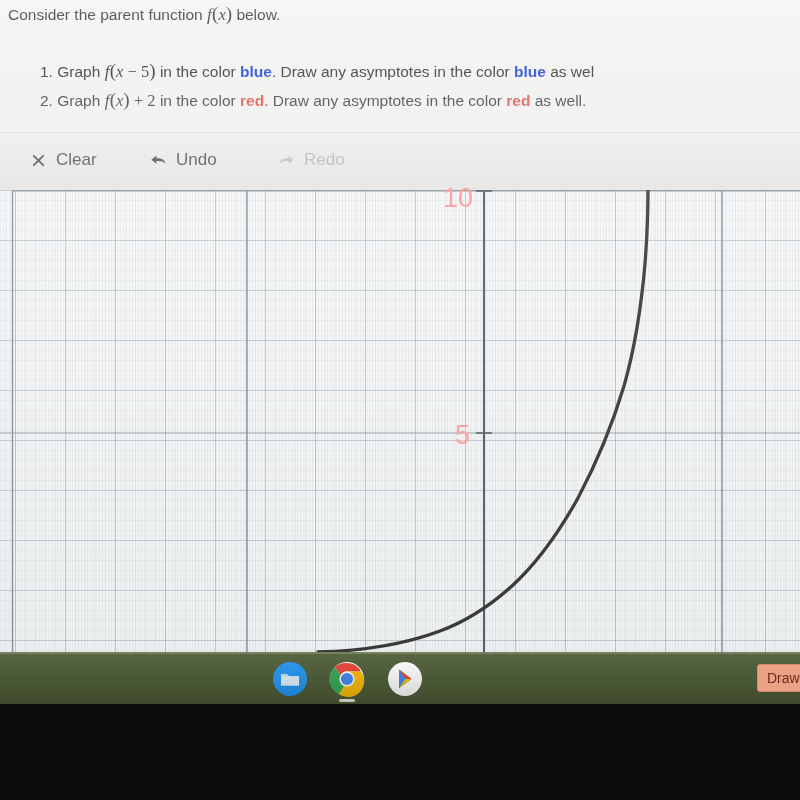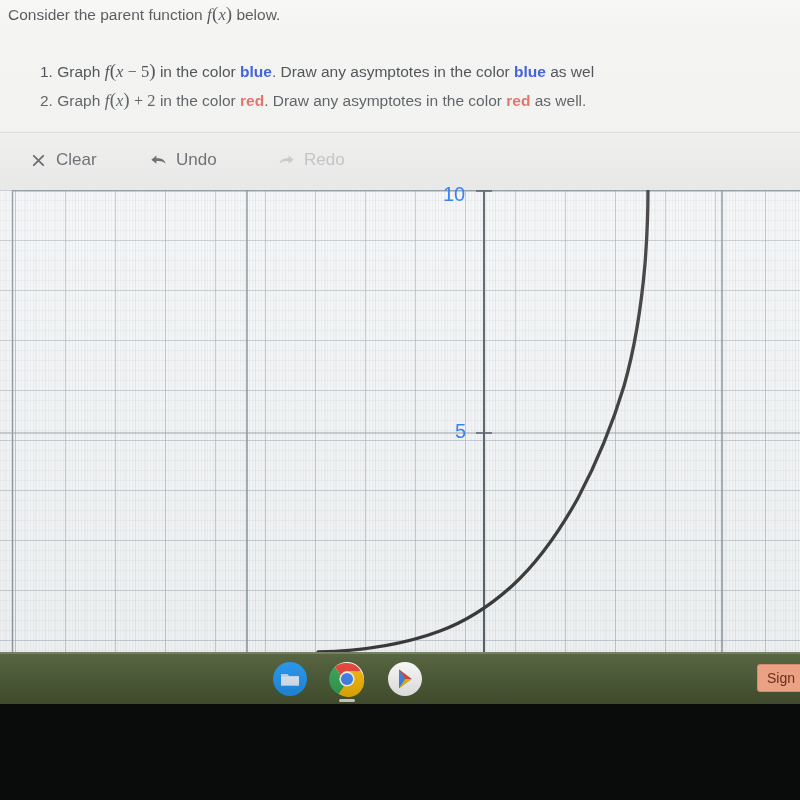--- a/index.html
+++ b/index.html
@@ -123,22 +123,22 @@
     content:"";
     position:absolute; inset:0;
     background:
       repeating-linear-gradient(90deg, rgba(0,0,0,0.030) 0px, rgba(0,0,0,0.030) 1px, rgba(255,255,255,0.0) 1px, rgba(255,255,255,0.0) 3px),
       linear-gradient(180deg, rgba(255,255,255,0.22), rgba(210,216,220,0.16));
     pointer-events:none;
   }
   .axis-label {
     position: absolute;
     font-family: "Liberation Sans", sans-serif;
-    font-size: 20px;
-    color: #3b82f6;
+    font-size: 27px;
+    color: #fca5a5;
   }
   #lbl10 { left: 443px; top: 183px; }
   #lbl5  { left: 455px; top: 420px; }
 
   
   #shelf {
     position: absolute;
     left: 0; top: 652px;
     width: 800px; height: 52px;
     background: #4c5b35;
@@ -343,18 +343,18 @@
         <path d="M12 8.6 L12 27.3 L18.3 17.9 Z" fill="#4285f4"></path>
         <path d="M18.3 17.9 L24.6 17.9 L12 27.3 Z" fill="#fbbc05"></path>
         <path d="M18.3 17.9 L12 8.6 L24.6 17.9 Z" fill="#ea4335"></path>
       </svg>
     </div>
 
     <div class="active-dot" id="dot-chrome"></div>
   </div>
 
   <div id="sign-btn">
-    <span>Sign</span>
+    <span>Draw</span>
   </div>
 
   <div id="desktop-black"></div>
 
 </div>
 
 </body></html>

